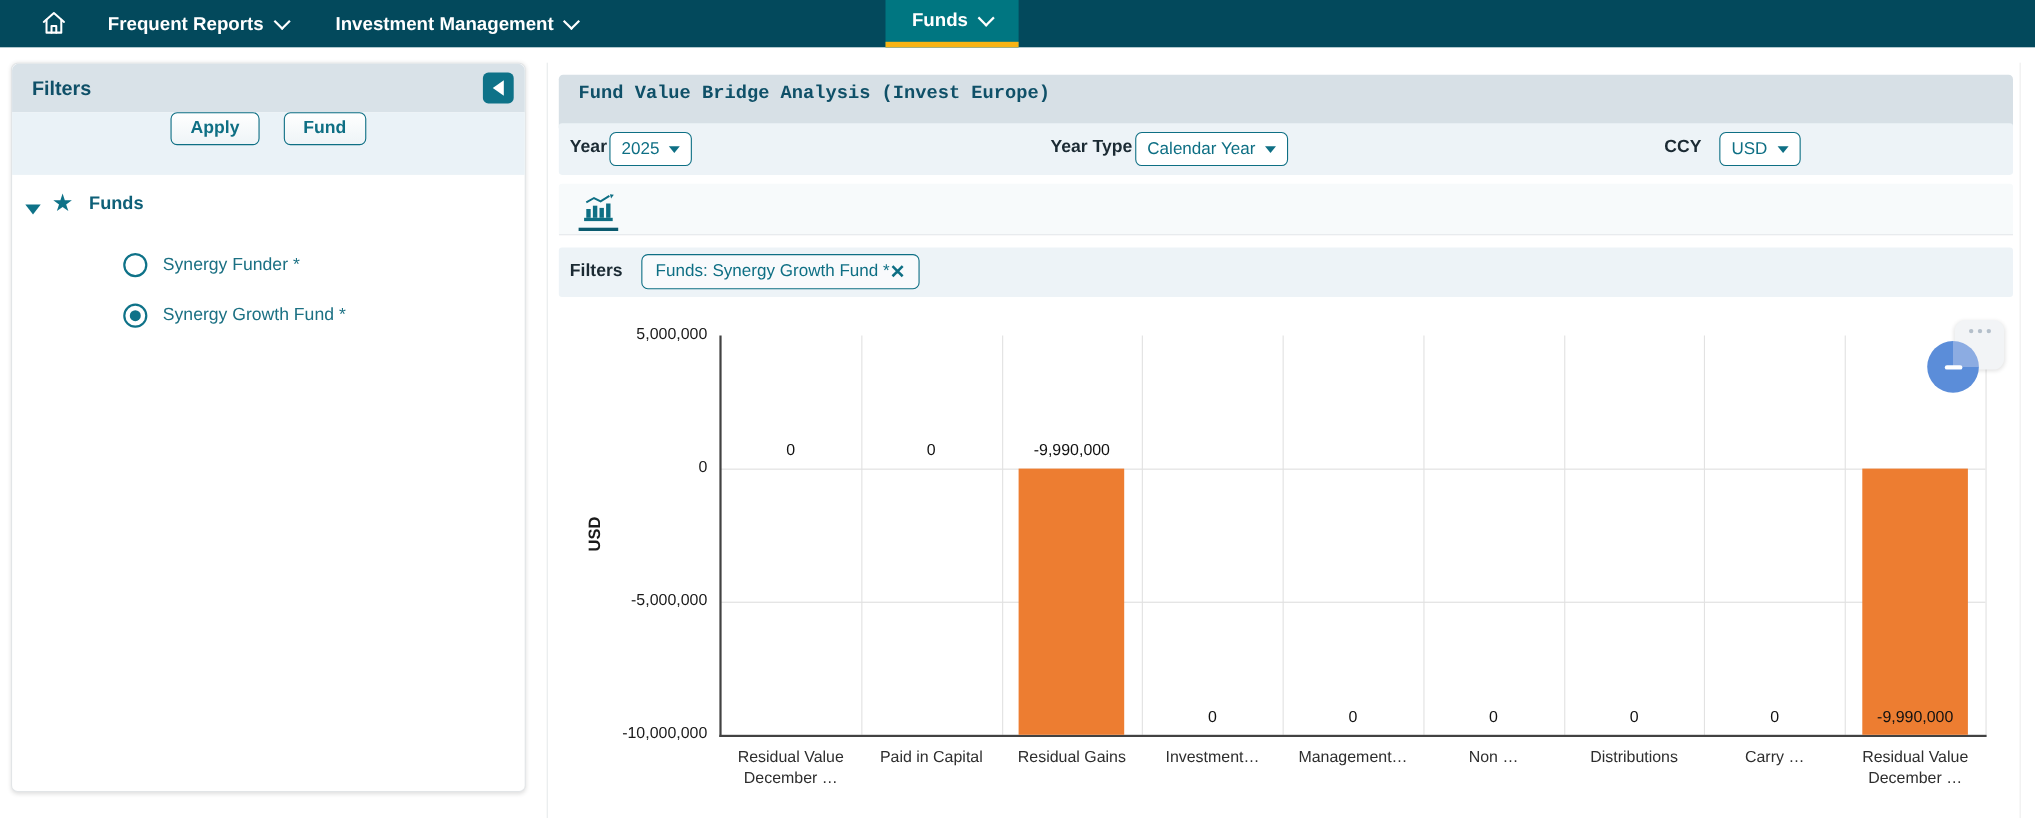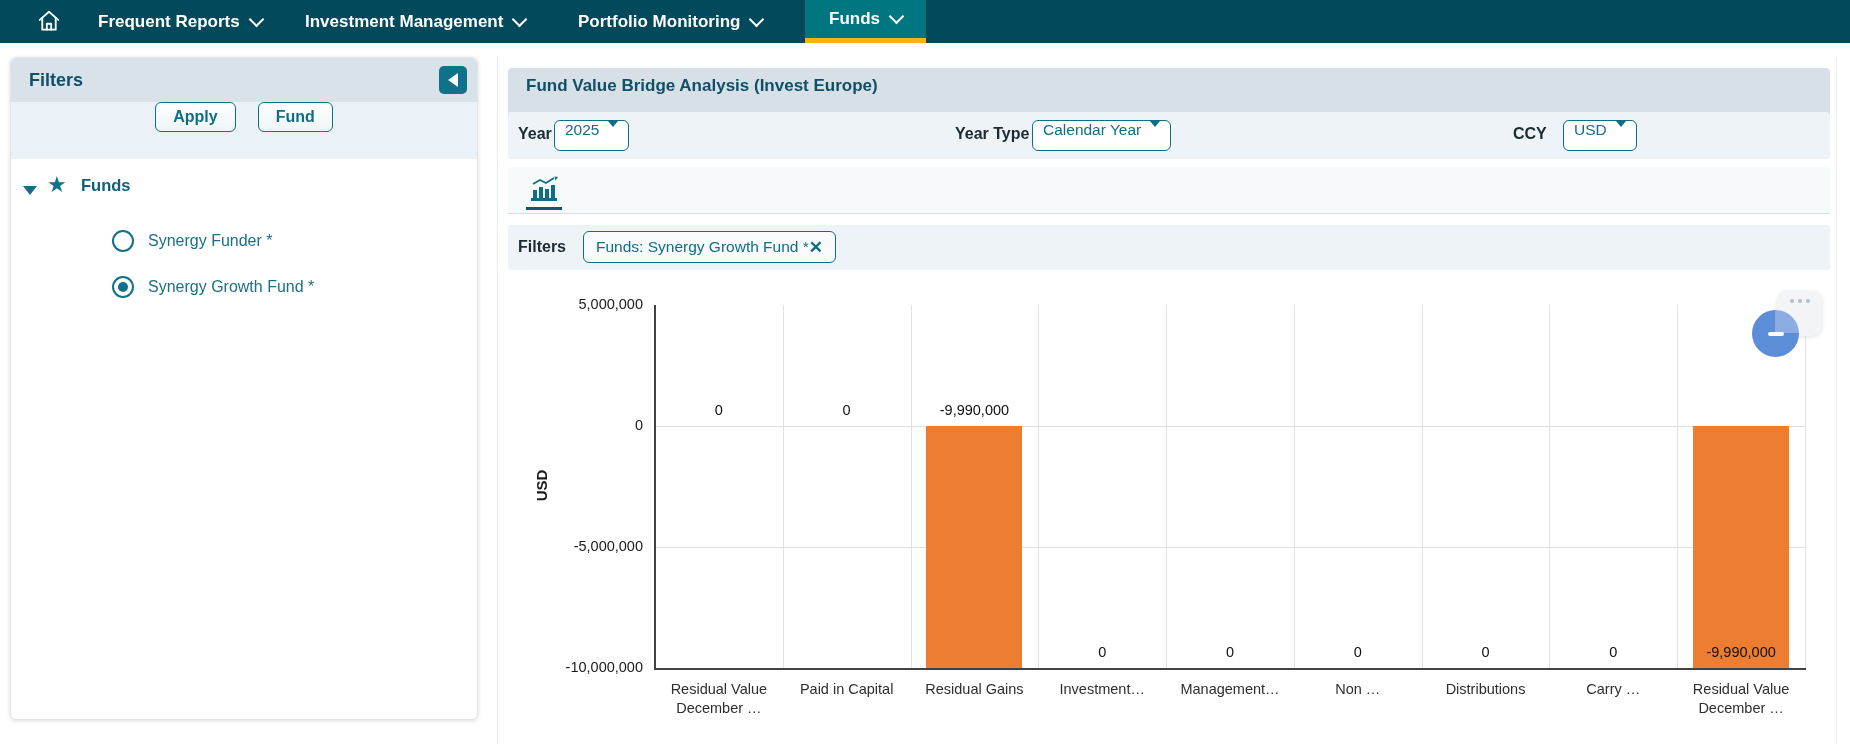--- a/index.html
+++ b/index.html
@@ -37,28 +37,28 @@
               border-left:7px solid transparent;border-right:7px solid transparent;
               border-top:9px solid #0E7288;}
   .tree-star{position:absolute;left:36px;top:114px;font-size:22px;color:#0E7288;}
   .tree-root-label{position:absolute;left:70px;top:118px;font-size:16.5px;font-weight:700;color:#0F6078;}
   .radio-row{position:absolute;left:68px;display:flex;align-items:center;gap:14px;cursor:pointer;padding-left:33px;}
   .radio{width:18px;height:18px;border:2px solid #0E7288;border-radius:50%;background:#fff;box-sizing:content-box;}
   .radio.selected::after{content:'';display:block;width:10px;height:10px;margin:4px;border-radius:50%;background:#0E7288;}
   .radio-label{font-size:16px;color:#1B7083;}
 
   
-  #main-header{position:absolute;left:508px;top:68px;width:1322px;height:52px;background:#D7E0E6;border-radius:4px;}
+  #main-header{position:absolute;left:508px;top:68px;width:1322px;height:52px;background:#D7E0E6;border-radius:4px;font-family:Liberation Mono, monospace;}
   #main-title{position:absolute;left:18px;top:8px;font-size:17px;font-weight:700;color:#0F5068;}
   #year-row{position:absolute;left:508px;top:112px;width:1322px;height:47px;background:#EDF3F7;border-radius:3px;}
   #tool-row{position:absolute;left:508px;top:167px;width:1322px;height:46px;background:#F7FAFB;
             border-bottom:1px solid #d9dde0;border-radius:3px 3px 0 0;}
   #chip-row{position:absolute;left:508px;top:225px;width:1322px;height:45px;background:#EDF3F7;border-radius:3px;}
   .row-label{font-size:16px;font-weight:700;color:#1B2A33;}
-  .dd{display:inline-flex;align-items:flex-start;gap:9px;background:#fff;border:1.5px solid #0E6F84;
+  .dd{display:inline-flex;align-items:center;gap:9px;background:#fff;border:1.5px solid #0E6F84;
       border-radius:6px;padding:0 10px;height:31px;color:#0E6F84;font-size:15.5px;cursor:pointer;box-sizing:border-box;}
   .dd-arrow{width:0;height:0;border-left:5px solid transparent;border-right:5px solid transparent;
             border-top:6px solid #0E6F84;}
   #chart-tool-btn{position:absolute;left:18px;top:9px;width:36px;height:31px;cursor:pointer;
                   border-bottom:3px solid #0a5a6e;display:flex;justify-content:center;}
   #filter-chip{position:absolute;left:75px;top:6px;height:32px;box-sizing:border-box;display:inline-flex;
                align-items:center;gap:0;background:rgba(255,255,255,.6);border:1.5px solid #0E6F84;
                border-radius:6px;padding:0 12px;color:#0E6F84;font-size:15.5px;}
   #chip-close{font-size:17px;font-weight:700;color:#0E6F84;cursor:pointer;line-height:1;}
 
@@ -92,24 +92,20 @@
           <path d="M10 20 V14.5 H14 V20"></path>
         </svg>
       </span>
     </div>
     <div class="nav-item" style="left:98px;">
       <span>Frequent Reports</span>
       <span class="chev"></span>
     </div>
     <div class="nav-item" style="left:305px;">
       <span>Investment Management</span>
-      <span class="chev"></span>
-    </div>
-    <div class="nav-item" style="left:578px;">
-      <span>Portfolio Monitoring</span>
       <span class="chev"></span>
     </div>
     <div id="nav-tab-funds">
       <span>Funds</span>
       <span class="chev"></span>
     </div>
   </div>
 
   <div id="v-divider"></div>
   <div id="gutter-line"></div>

